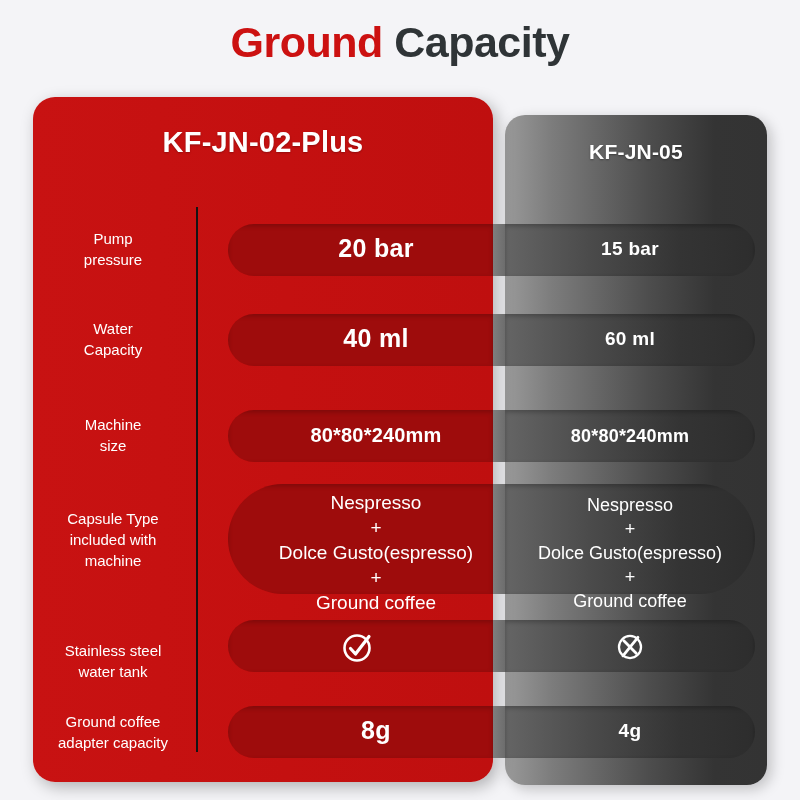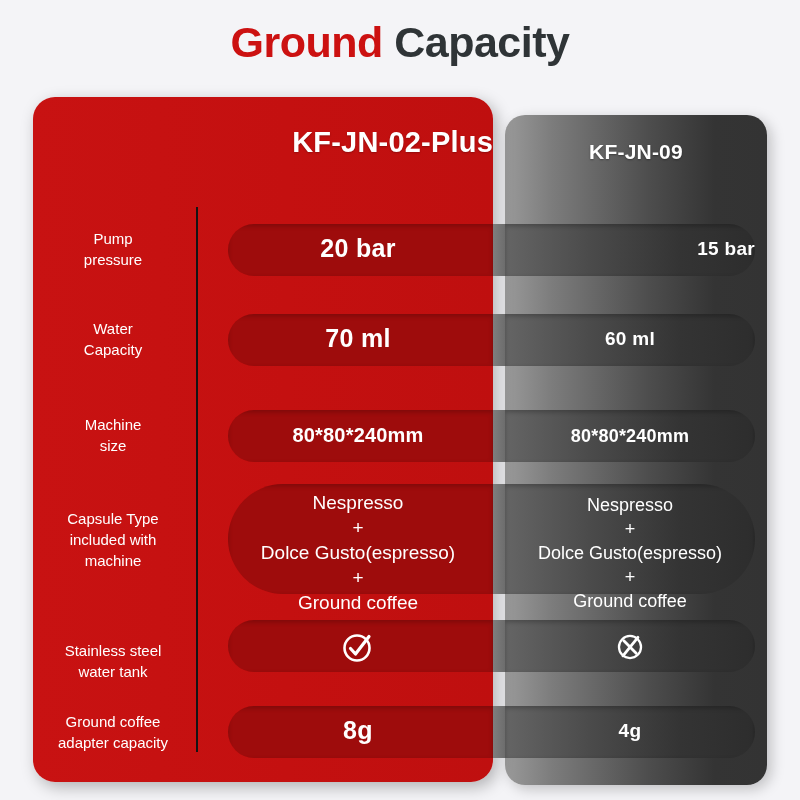--- a/index.html
+++ b/index.html
@@ -67,21 +67,20 @@
     white-space: nowrap;
     text-align: center;
   }
   .hdr-plus {
     left: 33px;
     top: 126px;
     width: 460px;
     font-size: 29px;
     letter-spacing: 0.2px;
     text-shadow: 0 1px 2px rgba(0,0,0,0.25);
-    text-align: right;
   }
   .hdr-base {
     left: 505px;
     top: 140px;
     width: 262px;
     font-size: 21px;
     letter-spacing: 0.2px;
     text-shadow: 0 1px 2px rgba(0,0,0,0.35);
   }
 
@@ -153,21 +152,21 @@
     line-height: 21px;
     white-space: pre-line;
   }
 
   .val {
     position: absolute;
     color: #ffffff;
     text-align: center;
     white-space: pre-line;
   }
-  .val-a { left: 228px; width: 260px; }
+  .val-a { left: 228px; width: 260px; padding-left: 18px; }
   .val-b { left: 505px; width: 250px; }
   .val-strong { font-size: 25px; font-weight: bold; letter-spacing: 0.3px; }
   .val-med    { font-size: 20px; font-weight: bold; letter-spacing: 0.2px; }
   .val-small  { font-size: 19px; line-height: 25px; font-weight: normal; }
   .val-b.val-strong { font-size: 19px; }
   .val-b.val-med    { font-size: 18px; }
   .val-b.val-small  { font-size: 18px; line-height: 24px; }
 
   .icon-wrap {
     position: absolute;
@@ -185,47 +184,47 @@
 
   <div class="title">
     <span class="t-red">Ground</span><span class="t-dark"> Capacity</span>
   </div>
 
   <div class="panel-gray"></div>
 
   <div class="panel-red"></div>
 
   <div class="hdr hdr-plus">KF-JN-02-Plus</div>
-  <div class="hdr hdr-base">KF-JN-09</div>
+  <div class="hdr hdr-base">KF-JN-05</div>
 
   <div class="divider"></div>
 
   <div class="rows">
 
     <div class="row" style="top:224px;height:52px;">
       <div class="row-pill" style="top:0;height:52px;">
         <div class="pill-red"></div>
         <div class="pill-gapfill"></div>
         <div class="pill-gray"></div>
       </div>
       <div class="row-label" style="top:4px;">Pump
 pressure</div>
       <div class="val val-a val-strong" style="top:10px;">20 bar</div>
-      <div class="val val-b val-strong" style="top:14px;text-align:right;">15 bar</div>
+      <div class="val val-b val-strong" style="top:14px;">15 bar</div>
     </div>
 
     <div class="row" style="top:314px;height:52px;">
       <div class="row-pill" style="top:0;height:52px;">
         <div class="pill-red"></div>
         <div class="pill-gapfill"></div>
         <div class="pill-gray"></div>
       </div>
       <div class="row-label" style="top:4px;">Water
 Capacity</div>
-      <div class="val val-a val-strong" style="top:10px;">70 ml</div>
+      <div class="val val-a val-strong" style="top:10px;">40 ml</div>
       <div class="val val-b val-strong" style="top:14px;">60 ml</div>
     </div>
 
     <div class="row" style="top:410px;height:52px;">
       <div class="row-pill" style="top:0;height:52px;">
         <div class="pill-red"></div>
         <div class="pill-gapfill"></div>
         <div class="pill-gray"></div>
       </div>
       <div class="row-label" style="top:4px;">Machine

